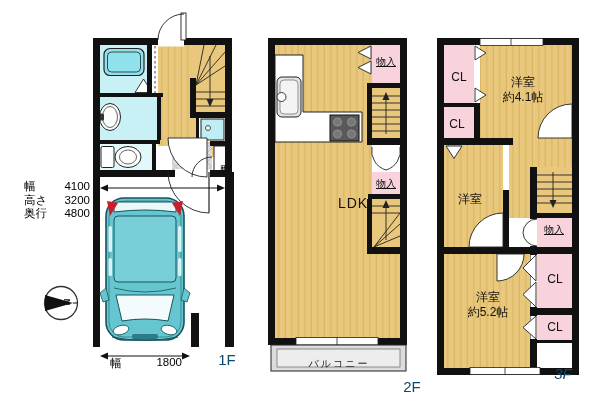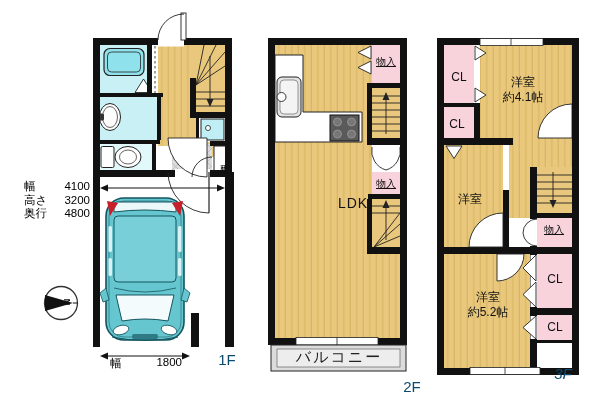--- a/index.html
+++ b/index.html
@@ -11,21 +11,21 @@
   .lbl.center{text-align:center;}
   .floor-tag{font-size:15px;color:#0c4a6e;}
   .small{font-size:10px;text-decoration:underline;}
   .mid{font-size:12px;text-align:right;}
   .room{font-size:12px;line-height:15px;}
   .vert{writing-mode:vertical-rl;font-size:8px;letter-spacing:1px;}
   .dims{position:absolute;left:24px;top:180px;transform:none;font-size:11.5px;line-height:13.5px;}
   .dims .row{display:flex;width:66px;justify-content:space-between;}
   .gw{position:absolute;left:110px;top:356px;transform:none;font-size:11.5px;display:flex;width:72px;justify-content:space-between;}
   .north{font-size:9px;font-weight:bold;transform:translate(-50%,-50%) rotate(90deg);}
-  .bal{font-size:15px;letter-spacing:2px;color:#222;}
+  .bal{font-size:10px;letter-spacing:2px;color:#222;margin-top:7px;}
   .ldk{font-size:14px;letter-spacing:1px;}
 </style>
 </head>
 <body>
 
 <div id="plan">
 <svg width="600" height="411" viewBox="0 0 600 411">
   <defs>
     <pattern id="wood" width="6.5" height="8" patternUnits="userSpaceOnUse">
       <rect width="6.5" height="8" fill="#E9C87D"></rect>

